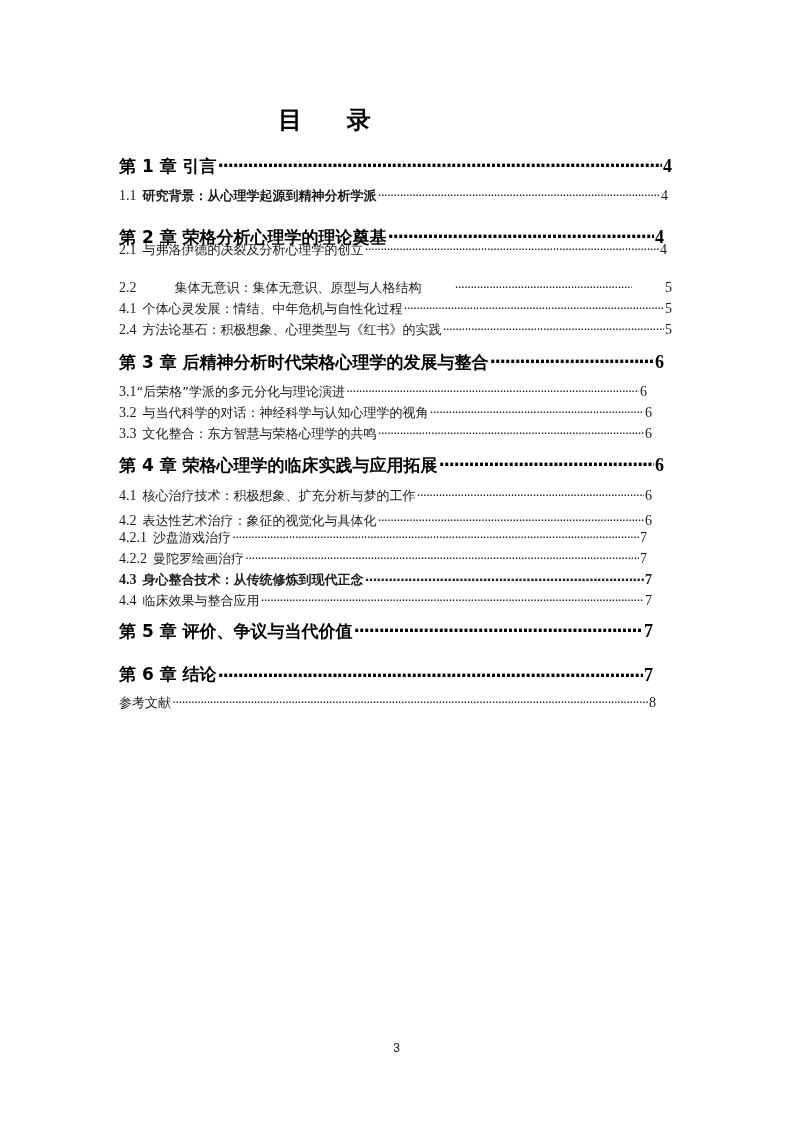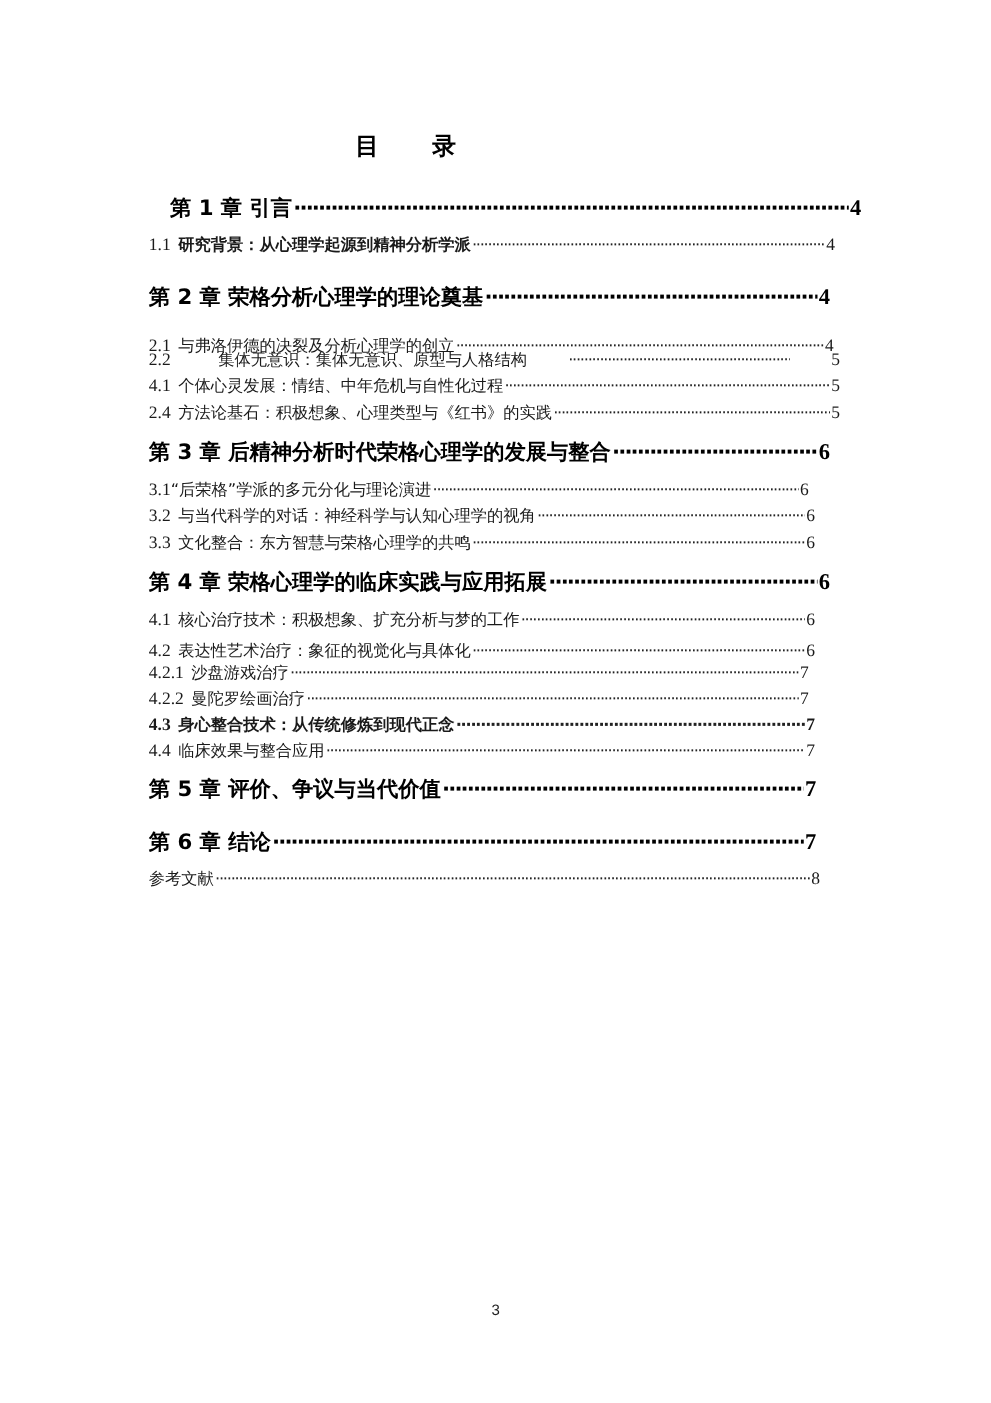--- a/index.html
+++ b/index.html
@@ -1,20 +1,20 @@
 <!DOCTYPE html>
 <html><head>
 <meta charset="utf-8">
 <style>
   html, body { margin: 0; padding: 0; background: #ffffff; }
   body { width: 793px; height: 1122px; position: relative; overflow: hidden;
          font-family: "DejaVu Serif", "Liberation Serif", serif; color: #000; }
   .page { position: absolute; left: 0; top: 0; width: 793px; height: 1122px; }
   .title { position: absolute; top: 104px; left: 0; width: 649px; text-align: center;
-           font-family: "DejaVu Sans", sans-serif; font-weight: bold; font-size: 19px;
+           font-family: "DejaVu Sans", sans-serif; font-weight: bold; font-size: 24px;
            letter-spacing: 18px; padding-left: 18px; box-sizing: border-box; }
   .toc-row { position: absolute; left: 119px; display: flex; align-items: baseline;
              white-space: nowrap; overflow: hidden; }
   .toc-row .lbl { flex: 0 0 auto; }
   .toc-row .dots { flex: 1 1 auto; overflow: hidden; white-space: nowrap; margin: 0 1px; }
   .toc-row .dots::before { content: "··································································································································································"; }
   .toc-row .pg { flex: 0 0 auto; }
   .chap { font-family: "DejaVu Sans", sans-serif; font-weight: bold; font-size: 17px; height: 24px; }
   .chap .dots { letter-spacing: -1.5px; font-weight: bold; }
   .chap .pg { font-family: "Liberation Serif", serif; font-size: 18px; }
@@ -26,38 +26,38 @@
   .sec.bold .num { font-weight: normal; }
   .page-num { position: absolute; top: 1041px; left: 0; width: 793px; text-align: center;
               font-family: "Liberation Sans", sans-serif; font-size: 12px; color: #222; }
 </style>
 </head>
 <body>
 
 <div class="page">
   <div class="title">目 录</div>
 
-  <div class="toc-row chap" style="top:155px; width:553px;margin-left:17px;">
+  <div class="toc-row chap" style="top:155px; width:553px;">
     <span class="lbl">第 1 章  引言 </span>
     <span class="dots"></span>
     <span class="pg">4</span>
   </div>
   <div class="toc-row sec bold" style="top:187px; width:549px;">
     <span class="num">1.1</span>
     <span class="lbl">研究背景：从心理学起源到精神分析学派</span>
     <span class="dots" style="font-weight:normal"></span>
     <span class="pg" style="font-weight:normal">4</span>
   </div>
 
   <div class="toc-row chap" style="top:226px; width:545px;">
     <span class="lbl">第 2 章  荣格分析心理学的理论奠基</span>
     <span class="dots"></span>
     <span class="pg">4</span>
   </div>
-  <div class="toc-row sec" style="top:268px; width:548px;">
+  <div class="toc-row sec" style="top:241px; width:548px;">
     <span class="num">2.1</span>
     <span class="lbl">与弗洛伊德的决裂及分析心理学的创立</span>
     <span class="dots"></span>
     <span class="pg">4</span>
   </div>
   <div class="toc-row sec" style="top:279px; width:553px;gap:32px;">
     <span class="num">2.2</span>
     <span class="lbl">集体无意识：集体无意识、原型与人格结构</span>
     <span class="dots"></span>
     <span class="pg">5</span>
@@ -68,21 +68,21 @@
     <span class="dots"></span>
     <span class="pg">5</span>
   </div>
   <div class="toc-row sec" style="top:321px; width:553px;">
     <span class="num">2.4</span>
     <span class="lbl">方法论基石：积极想象、心理类型与《红书》的实践</span>
     <span class="dots"></span>
     <span class="pg">5</span>
   </div>
 
-  <div class="toc-row chap" style="top:350px; width:545px;">
+  <div class="toc-row chap" style="top:350px; width:545px;align-items:center;">
     <span class="lbl">第 3 章  后精神分析时代荣格心理学的发展与整合</span>
     <span class="dots"></span>
     <span class="pg">6</span>
   </div>
   <div class="toc-row sec" style="top:383px; width:528px;">
     <span class="num" style="margin-right:0">3.1</span>
     <span class="lbl">“后荣格”学派的多元分化与理论演进</span>
     <span class="dots"></span>
     <span class="pg">6</span>
   </div>
@@ -140,21 +140,21 @@
     <span class="dots"></span>
     <span class="pg">7</span>
   </div>
 
   <div class="toc-row chap" style="top:620px; width:534px;">
     <span class="lbl">第 5 章  评价、争议与当代价值</span>
     <span class="dots"></span>
     <span class="pg">7</span>
   </div>
 
-  <div class="toc-row chap" style="top:662px; width:534px;">
+  <div class="toc-row chap" style="top:662px; width:534px;align-items:flex-end;">
     <span class="lbl">第 6 章  结论</span>
     <span class="dots"></span>
     <span class="pg">7</span>
   </div>
 
   <div class="toc-row sec" style="top:694px; width:537px;">
     <span class="lbl">参考文献</span>
     <span class="dots"></span>
     <span class="pg">8</span>
   </div>

